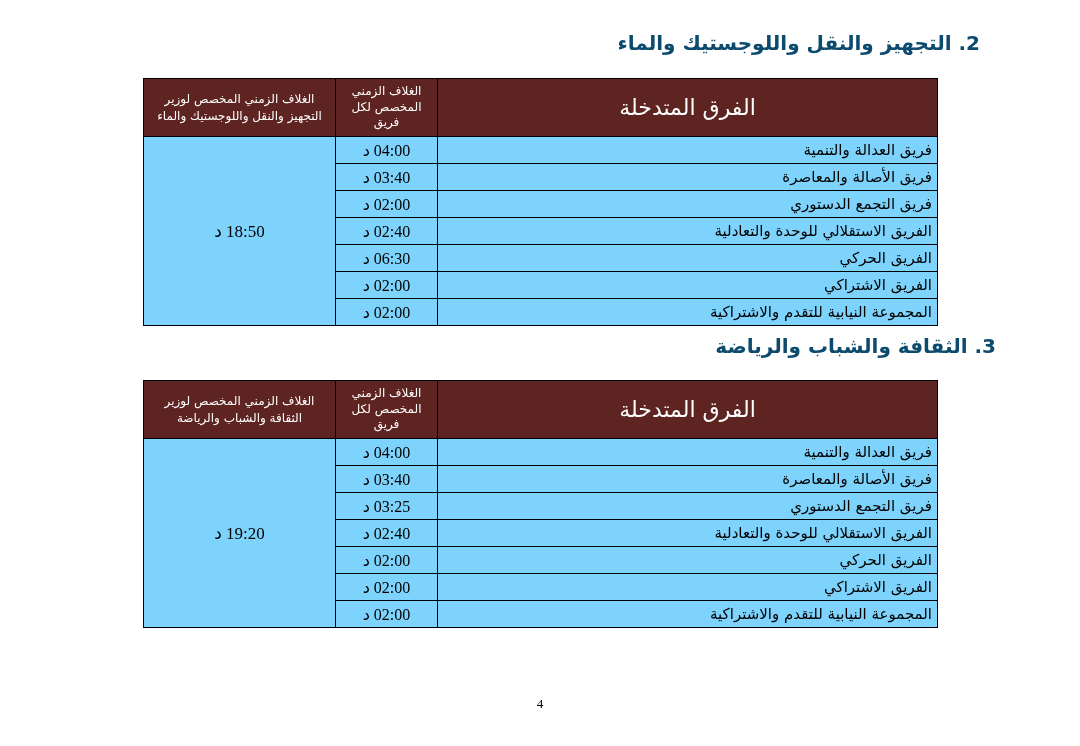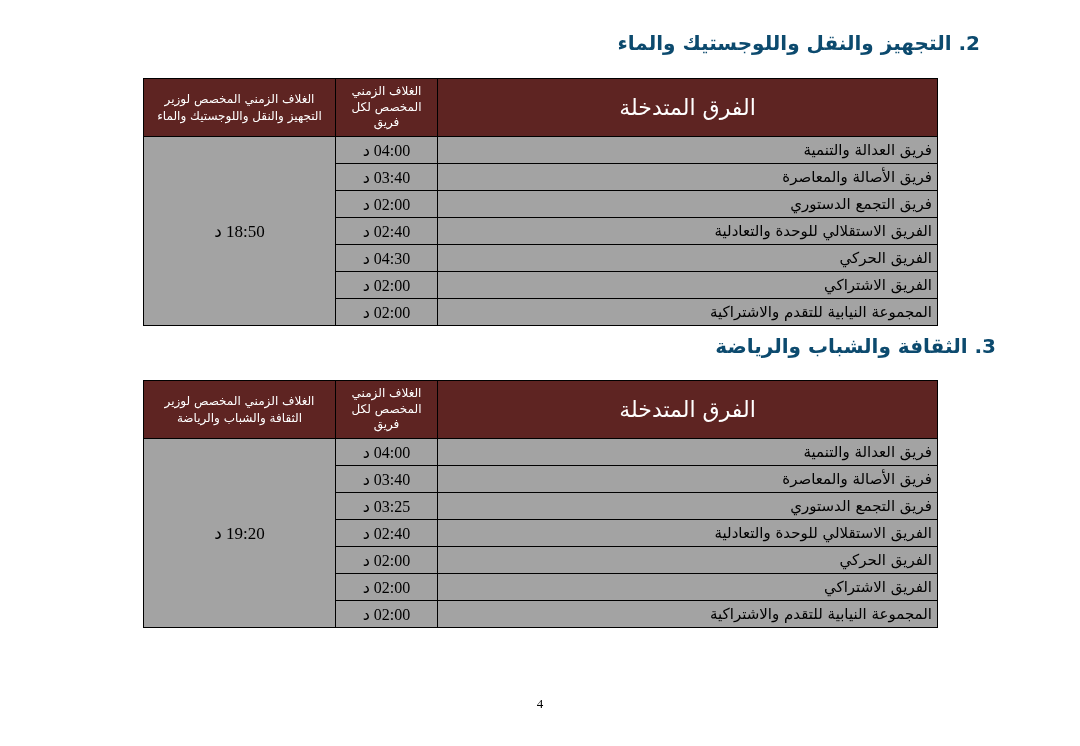--- a/index.html
+++ b/index.html
@@ -65,21 +65,21 @@
     font-size: 12px;
     line-height: 1.35;
     padding: 1px 12px;
     margin-left: 39px;
   }
 
   table.gov-table td {
     border: 1px solid #000000;
     height: 24px;
     vertical-align: middle;
-    background: #a3a3a3;
+    background: #7dd3fc;
     margin-top: 20px;
   }
   td.team-cell {
     text-align: right;
     padding: 0 5px;
     font-weight: normal;
     font-size: 15px;
     white-space: nowrap;
     overflow: hidden;
   }
@@ -140,21 +140,21 @@
       <tr>
         <td class="team-cell">فريق التجمع الدستوري</td>
         <td class="time-cell">02:00 د</td>
       </tr>
       <tr>
         <td class="team-cell">الفريق الاستقلالي للوحدة والتعادلية</td>
         <td class="time-cell">02:40 د</td>
       </tr>
       <tr>
         <td class="team-cell">الفريق الحركي</td>
-        <td class="time-cell">04:30 د</td>
+        <td class="time-cell">06:30 د</td>
       </tr>
       <tr>
         <td class="team-cell">الفريق الاشتراكي</td>
         <td class="time-cell">02:00 د</td>
       </tr>
       <tr>
         <td class="team-cell">المجموعة النيابية للتقدم والاشتراكية</td>
         <td class="time-cell">02:00 د</td>
       </tr>
     </tbody>

